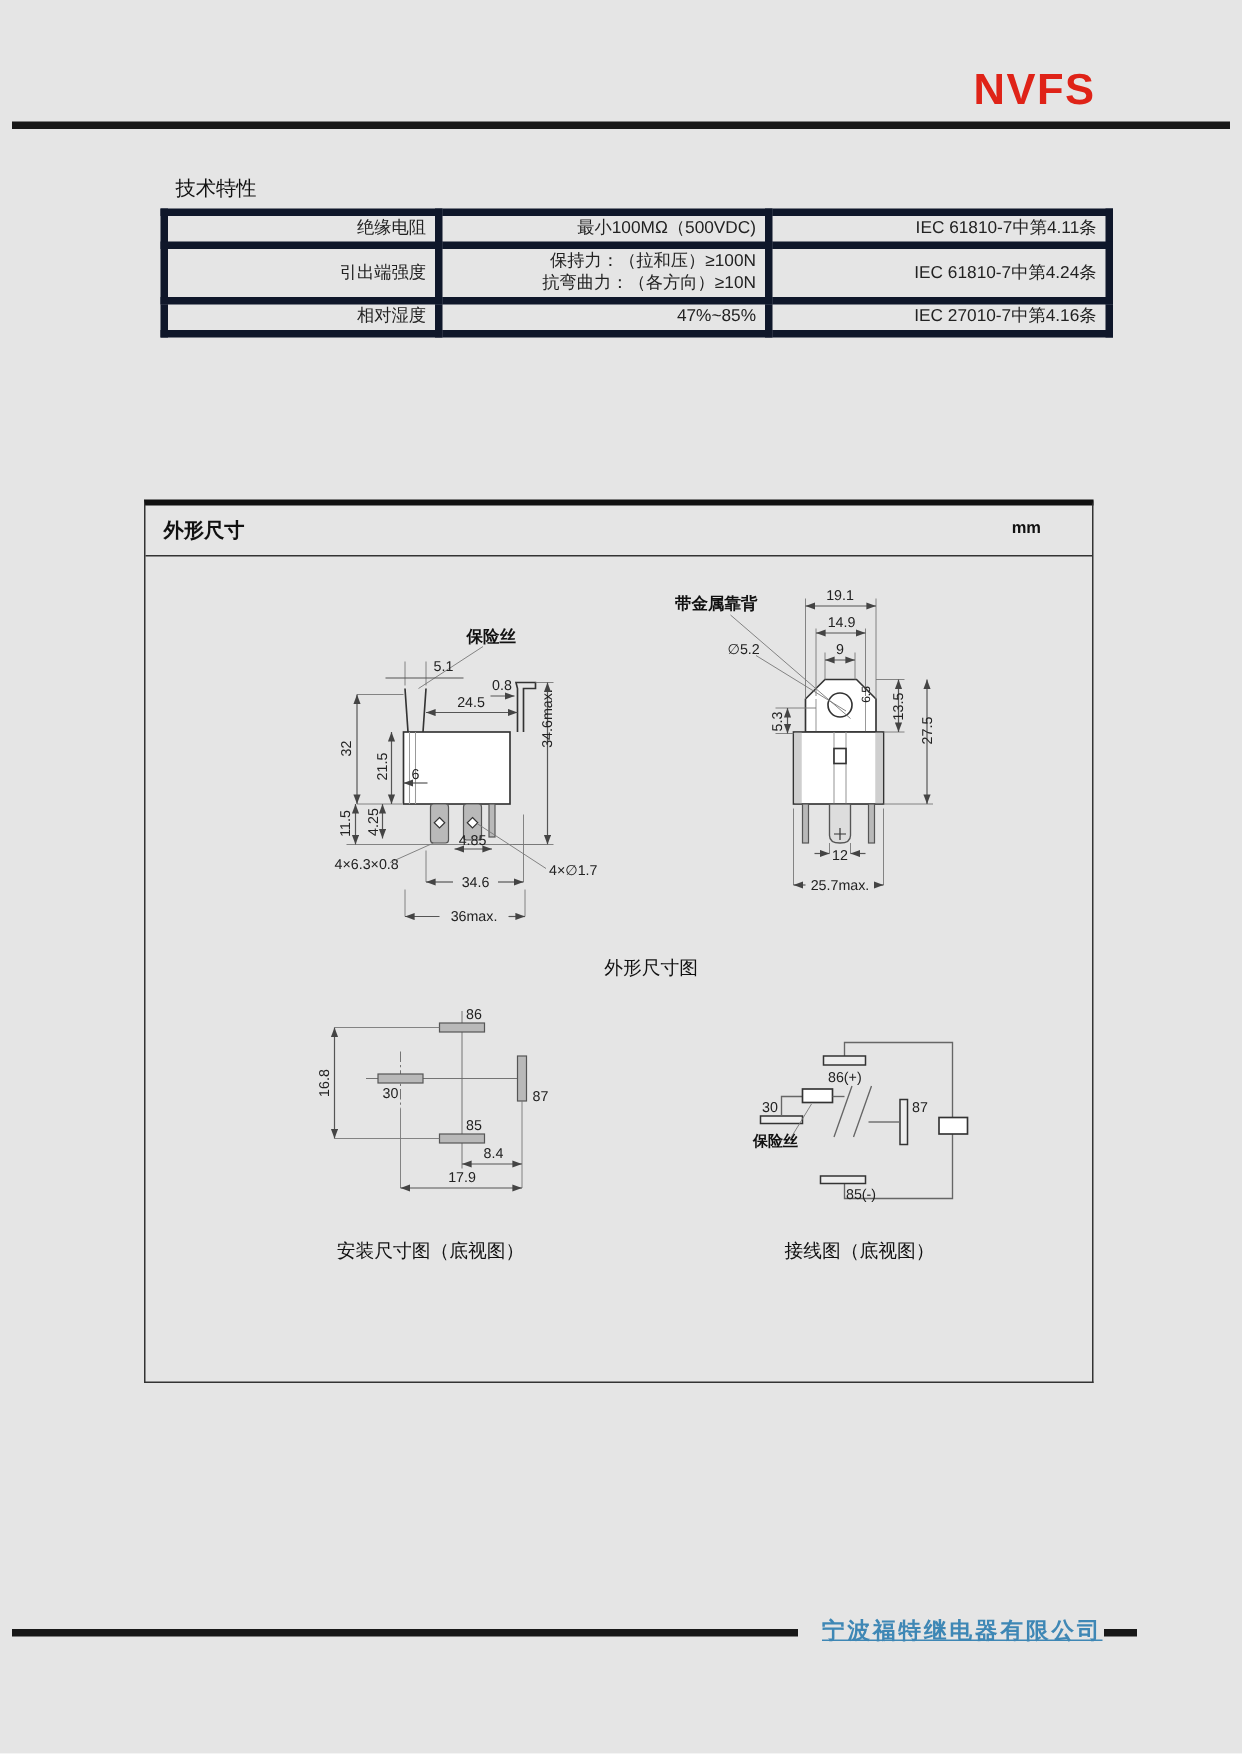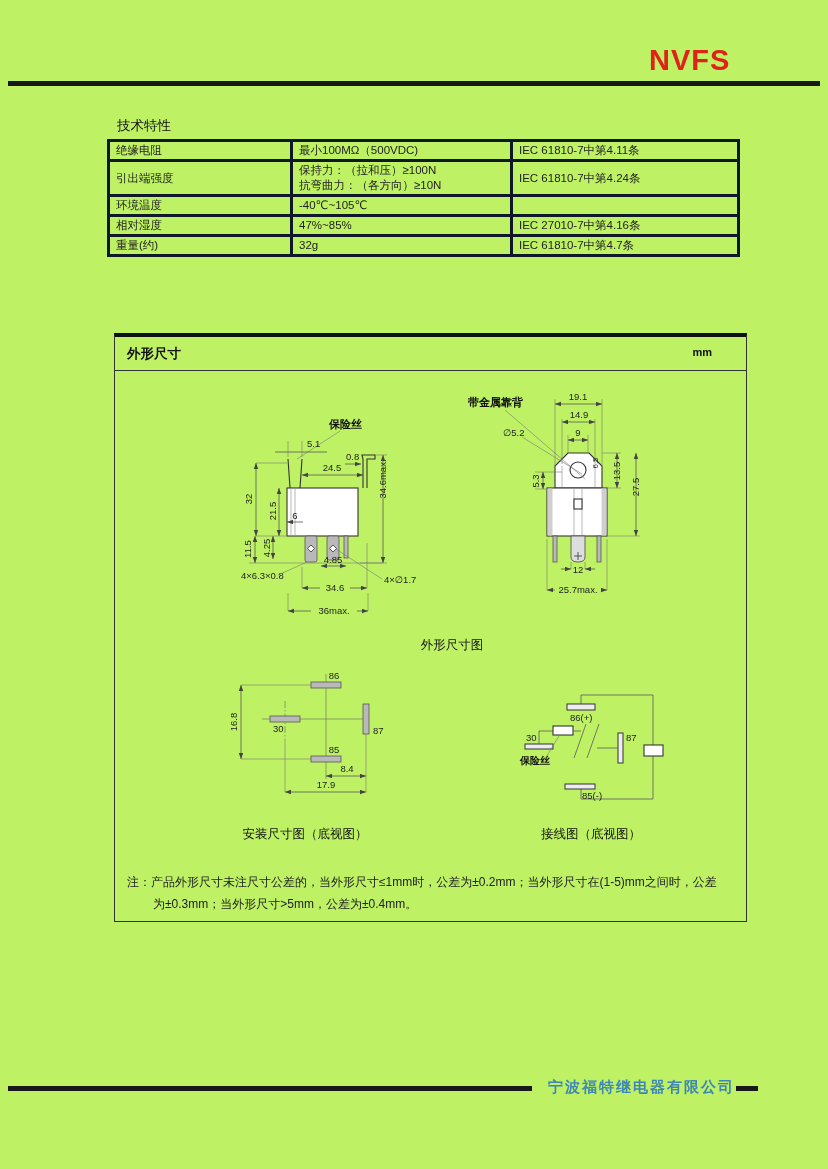--- a/index.html
+++ b/index.html
@@ -1,37 +1,37 @@
 <!DOCTYPE html>
 <html><head>
 <meta charset="utf-8">
 <style>
   html,body{margin:0;padding:0;background:#fff;}
-  .page{position:relative;width:828px;height:1169px;background:#bef264;overflow:hidden;
+  .page{position:relative;width:828px;height:1169px;background:#e5e5e5;overflow:hidden;
         font-family:"Liberation Sans","DejaVu Sans",sans-serif;color:#222;}
   .logo{position:absolute;left:649px;top:44px;font-size:29px;font-weight:bold;
         color:#df2318;letter-spacing:1px;}
   .header-rule{position:absolute;left:8px;top:81px;width:812px;height:5px;background:#181818;}
   .spec-title{position:absolute;left:117px;top:117px;font-size:13.5px;font-weight:normal;color:#111;}
   table.spec{position:absolute;left:107px;top:139px;width:630px;border-collapse:collapse;
         table-layout:fixed;font-size:11.5px;color:#222;}
-  table.spec td{border:3px solid #0f172a;padding:1px 6px;vertical-align:middle;line-height:15px;}
+  table.spec td{border:5px solid #0f172a;padding:1px 6px;vertical-align:middle;line-height:15px;text-align:right;}
   tr.h20{height:20px}tr.h51{height:51px}tr.h15{height:15px}tr.h27{height:27px}tr.h17{height:17px}
-  .outline-box{position:absolute;left:114px;top:333px;width:631px;height:584px;
+  .outline-box{position:absolute;left:96px;top:333px;width:631px;height:584px;
         border:1px solid #333;border-top:4px solid #111;}
   .ob-head{position:relative;height:33px;border-bottom:1px solid #333;}
   .ob-title{position:absolute;left:12px;top:8px;font-size:13.5px;font-weight:bold;color:#111;}
   .ob-unit{position:absolute;right:34px;top:9px;font-size:11px;font-weight:bold;color:#111;}
   .drawing-svg{position:absolute;left:0;top:34px;}
   .note{position:absolute;left:12px;top:534px;width:604px;font-size:12px;line-height:22px;color:#222;}
   .note .indent{padding-left:26px;}
   .footer-rule{position:absolute;left:8px;top:1086px;width:524px;height:5px;background:#181818;}
   .footer-dash{position:absolute;left:736px;top:1086px;width:22px;height:5px;background:#181818;}
   .footer-company{position:absolute;left:548px;top:1078px;font-size:15px;font-weight:bold;
-        color:#3e87b5;letter-spacing:2px;}
+        color:#3e87b5;letter-spacing:2px;text-decoration:underline;}
   
   .part{fill:#fff;stroke:#333;stroke-width:1.1;}
   .pline{fill:none;stroke:#333;stroke-width:1.1;}
   .grayp{fill:#b9b9b9;stroke:#555;stroke-width:0.8;}
   .padp{fill:#ededed;stroke:#333;stroke-width:1;}
   .inner{fill:none;stroke:#999;stroke-width:0.7;}
   .dim{fill:none;stroke:#555;stroke-width:0.8;}
   .ext{fill:none;stroke:#777;stroke-width:0.6;}
   .wire{fill:none;stroke:#666;stroke-width:0.9;}
   .cline{fill:none;stroke:#666;stroke-width:0.6;}
@@ -75,49 +75,27 @@
       <td>
         <div>保持力：（拉和压）≥100N</div>
             <div>抗弯曲力：（各方向）≥10N</div>
       </td>
       <td>
             <div>IEC 61810-7中第4.24条</div>
           </td>
     </tr>
     <tr class="h15">
       <td>
-            <div>环境温度</div>
-          </td>
-      <td>
-            <div>-40℃~105℃</div>
-          </td>
-      <td>
-            <div></div>
-          </td>
-    </tr>
-    <tr class="h15">
-      <td>
             <div>相对湿度</div>
           </td>
       <td>
             <div>47%~85%</div>
           </td>
       <td>
             <div>IEC 27010-7中第4.16条</div>
-          </td>
-    </tr>
-    <tr class="h17">
-      <td>
-            <div>重量(约)</div>
-          </td>
-      <td>
-            <div>32g</div>
-          </td>
-      <td>
-            <div>IEC 61810-7中第4.7条</div>
           </td>
     </tr>
   </tbody>
     </table>
 
   <div class="outline-box">
     <div class="ob-head">
       <span class="ob-title">外形尺寸</span>
       <span class="ob-unit">mm</span>
     </div>
@@ -299,23 +277,19 @@
         <text class="dt" x="455" y="350">86(+)</text>
         <text class="dt" x="411" y="370">30</text>
         <text class="dt" x="511" y="370">87</text>
         <text class="dt" x="467" y="428">85(-)</text>
         <text class="lbl" x="405" y="393" style="font-size:10px">保险丝</text>
         <path class="ext" d="M430,388 L444,365"></path>
         <text class="cap" x="476" y="467" text-anchor="middle">接线图（底视图）</text>
       </g>
     </svg>
 
-    <div class="note">
-      <div class="note-line"><span>注：</span><span>产品外形尺寸未注尺寸公差的，当外形尺寸≤1mm时，公差为±0.2mm；当外形尺寸在(1-5)mm之间时，公差</span></div>
-      <div class="note-line indent">为±0.3mm；当外形尺寸&gt;5mm，公差为±0.4mm。</div>
-    </div>
   </div>
 
   <div class="footer-rule"></div>
   <div class="footer-company">宁波福特继电器有限公司</div>
   <div class="footer-dash"></div>
 
 </div>
 
 </body></html>

